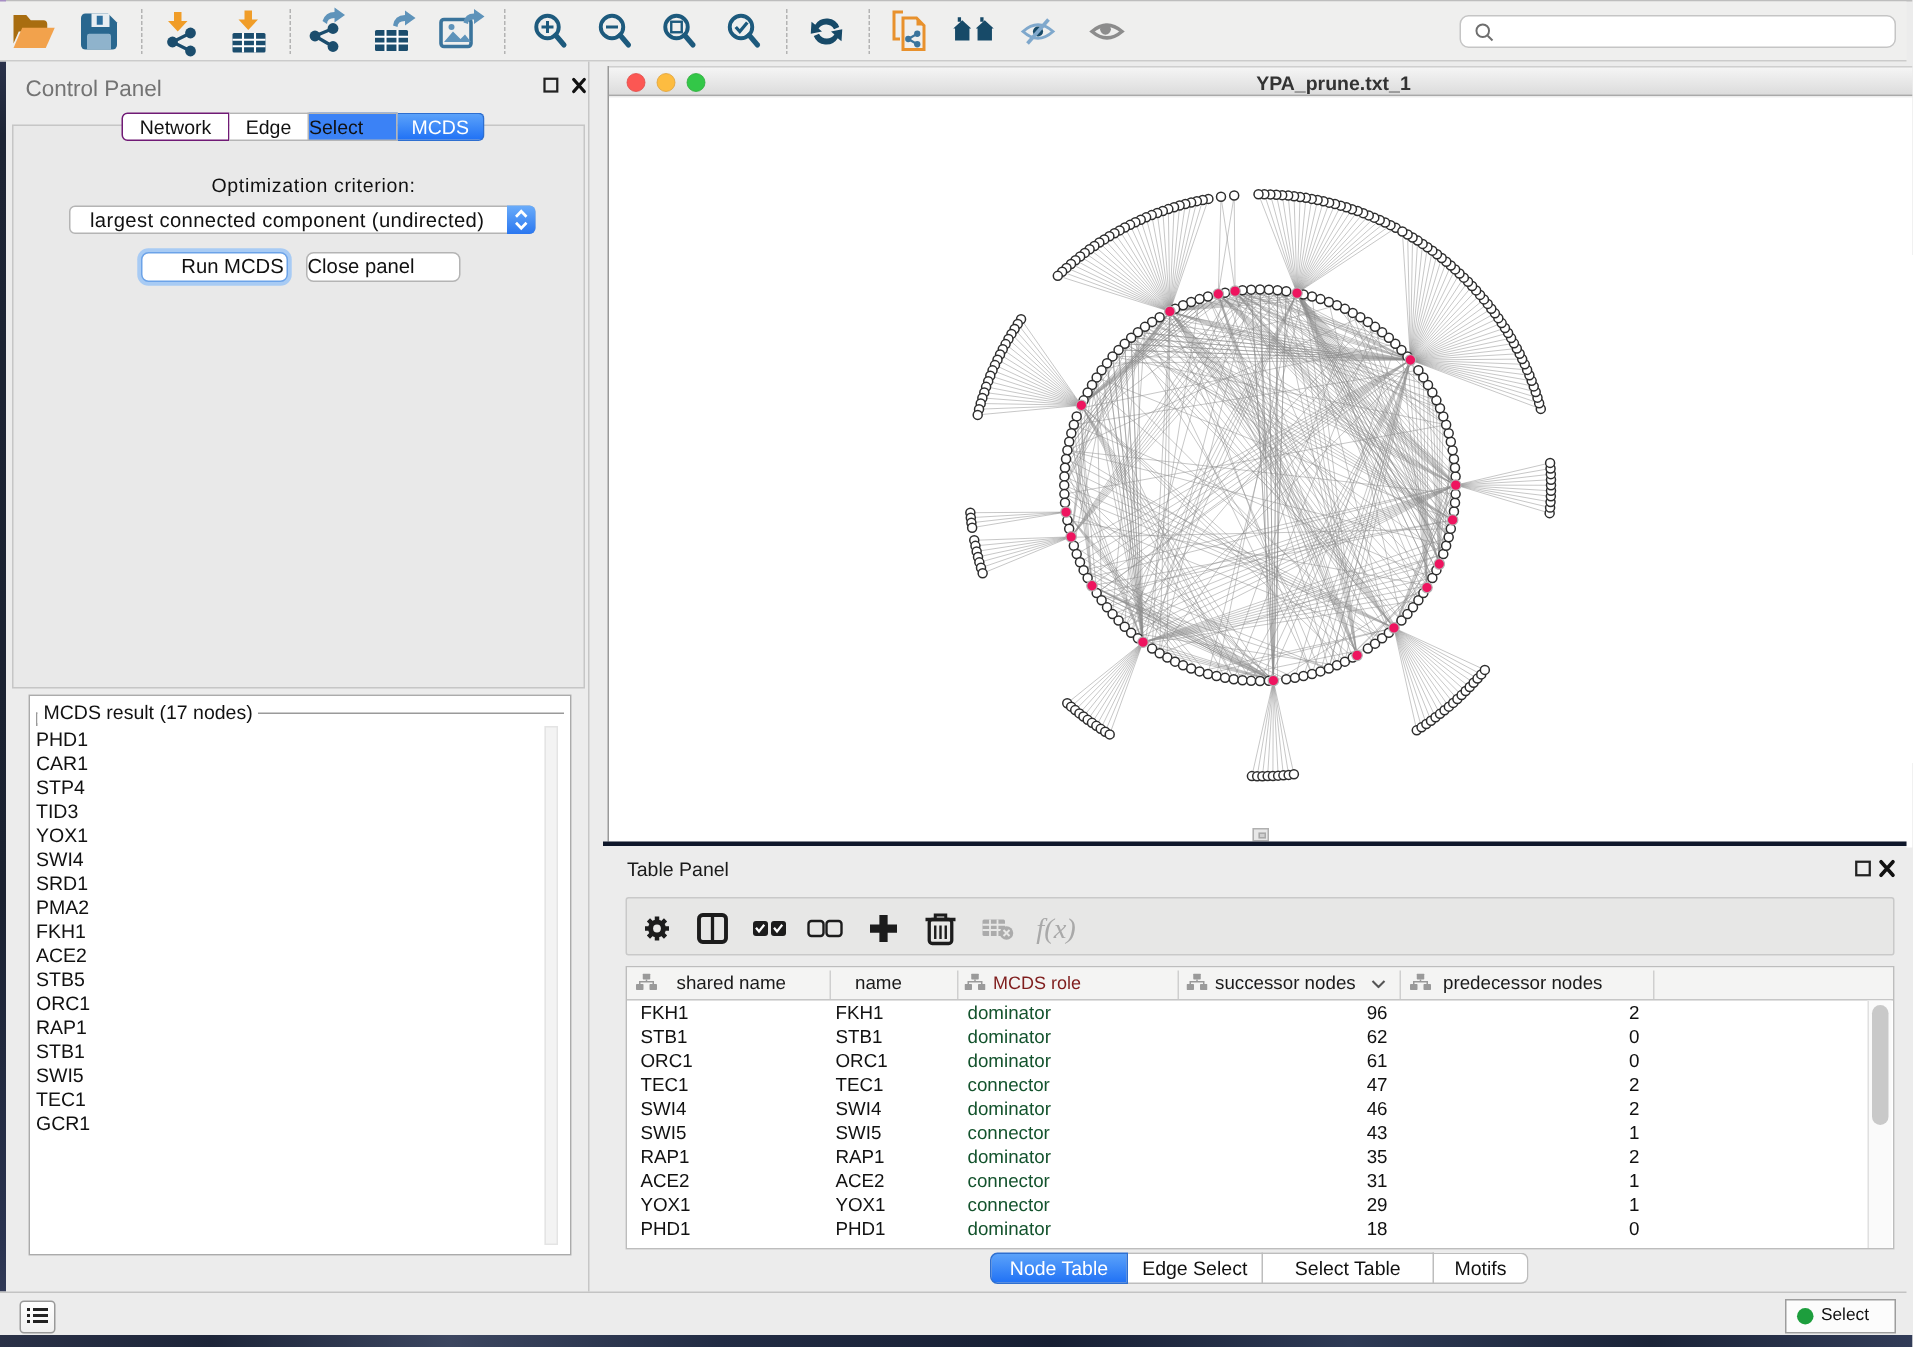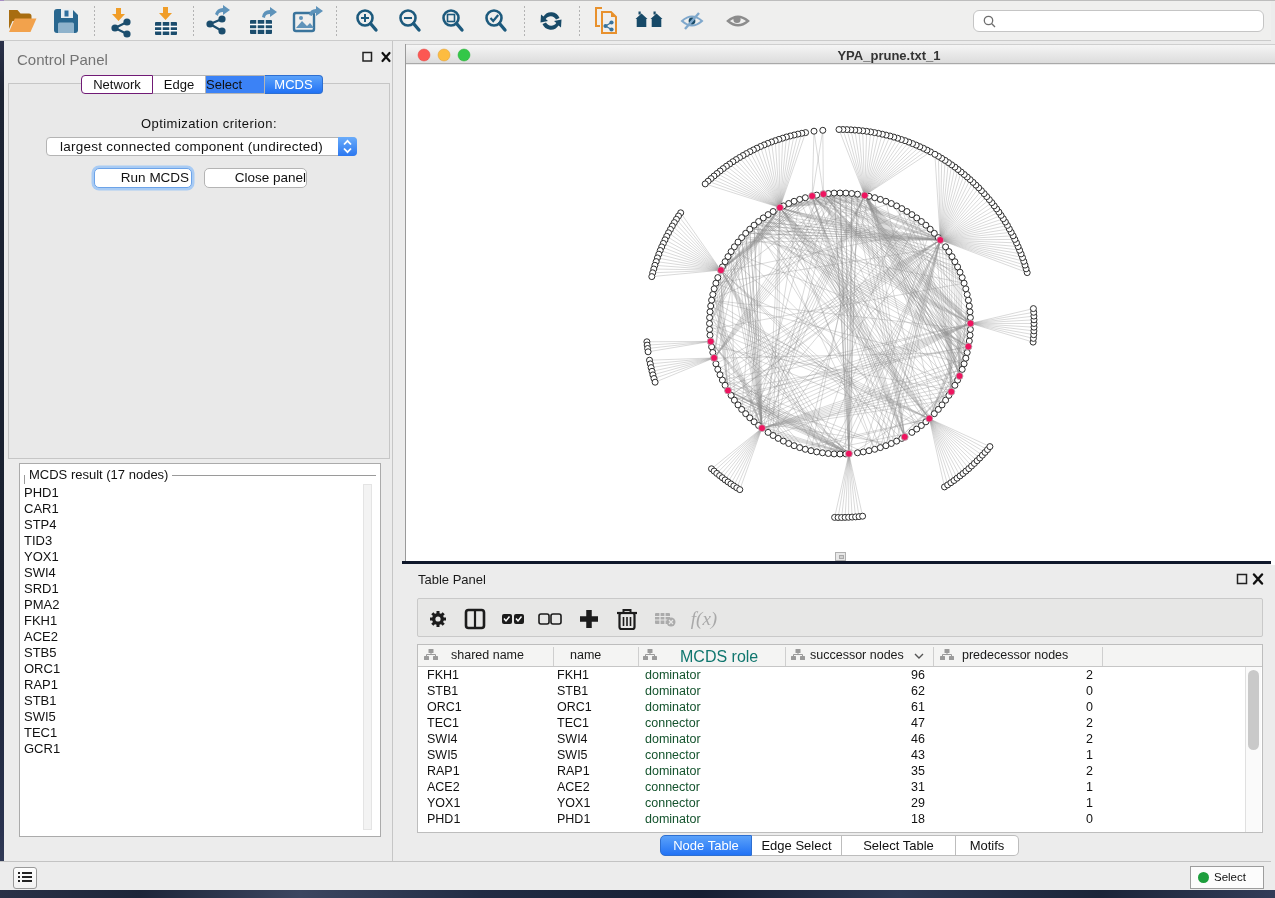--- a/index.html
+++ b/index.html
@@ -175,21 +175,21 @@
       <svg width="19" height="19" viewBox="0 0 19 19">
           <path d="M6 7.5 L9.5 3.8 L13 7.5" stroke="#fff" stroke-width="1.8" fill="none"></path>
           <path d="M6 11.5 L9.5 15.2 L13 11.5" stroke="#fff" stroke-width="1.8" fill="none"></path>
         </svg>
     </div>
   </div>
 
   <div class="abs" style="left:14px;top:75px;width:390px;text-align:center;font-size:13px;letter-spacing:0.45px;color:#111;">Optimization criterion:</div>
 
   <div class="abs" style="left:94px;top:127px;width:98px;height:20px;background:#fff;border:1px solid #6ca3e8;border-radius:5px;box-shadow:0 0 0 2.5px #a8cbf4;font-size:13.5px;text-align:center;line-height:18px;color:#111;padding-left:24px;">Run MCDS</div>
-  <div class="abs" style="left:204px;top:127px;width:103px;height:20px;background:#fff;border:1px solid #b4b4b4;border-radius:5px;font-size:13.5px;text-align:right;line-height:18px;color:#111;">Close panel</div>
+  <div class="abs" style="left:204px;top:127px;width:103px;height:20px;background:#fff;border:1px solid #b4b4b4;border-radius:5px;font-size:13.5px;text-align:left;line-height:18px;color:#111;">Close panel</div>
 
   <div class="abs" style="left:19px;top:422px;width:362px;height:374px;background:#fff;border:1px solid #ababab;">
     <div style="position:absolute;left:4px;top:11px;right:4px;height:1px;background:#9a9a9a;"></div>
     <div style="position:absolute;left:4px;top:11px;width:1px;height:9px;background:#9a9a9a;"></div>
     <div style="position:absolute;left:5px;top:3px;background:#fff;padding:0 4px;font-size:13px;color:#111;">MCDS result (17 nodes)</div>
     <div style="position:absolute;left:4px;top:21px;font-size:13px;color:#111;line-height:16px;">PHD1<br>CAR1<br>STP4<br>TID3<br>YOX1<br>SWI4<br>SRD1<br>PMA2<br>FKH1<br>ACE2<br>STB5<br>ORC1<br>RAP1<br>STB1<br>SWI5<br>TEC1<br>GCR1</div>
     <div style="position:absolute;right:8px;top:20px;width:9px;height:346px;background:#f3f3f3;border:1px solid #e4e4e4;"></div>
   </div>
 </div>
 
@@ -598,21 +598,21 @@
     <div style="position:absolute;left:49px;top:84px;font-size:12.5px;color:#1a1a1a;">shared name</div>
     <div style="position:absolute;left:168px;top:84px;font-size:12.5px;color:#1a1a1a;">name</div>
     <svg width="14" height="12" viewBox="0 0 14 12" style="position:absolute;left:241px;top:85px">
         <g fill="#9a9a9a">
           <rect x="4.5" y="0" width="5" height="4" rx="0.5"></rect>
           <rect x="0" y="7" width="5" height="4" rx="0.5"></rect>
           <rect x="9" y="7" width="5" height="4" rx="0.5"></rect>
           <path d="M7,4 v2 M2.5,7 v-1.5 h9 V7" stroke="#9a9a9a" stroke-width="1" fill="none"></path>
         </g>
       </svg>
-    <div style="position:absolute;left:278px;top:84px;font-size:16px;color:#0f766e;">MCDS role</div>
+    <div style="position:absolute;left:260px;top:84px;font-size:12px;color:#7f1d1d;">MCDS role</div>
     <svg width="14" height="12" viewBox="0 0 14 12" style="position:absolute;left:389px;top:85px">
         <g fill="#9a9a9a">
           <rect x="4.5" y="0" width="5" height="4" rx="0.5"></rect>
           <rect x="0" y="7" width="5" height="4" rx="0.5"></rect>
           <rect x="9" y="7" width="5" height="4" rx="0.5"></rect>
           <path d="M7,4 v2 M2.5,7 v-1.5 h9 V7" stroke="#9a9a9a" stroke-width="1" fill="none"></path>
         </g>
       </svg>
     <div style="position:absolute;left:408px;top:84px;font-size:12.5px;color:#1a1a1a;">successor nodes</div>
     <svg width="10" height="6" viewBox="0 0 10 6" style="position:absolute;left:512px;top:89px">

